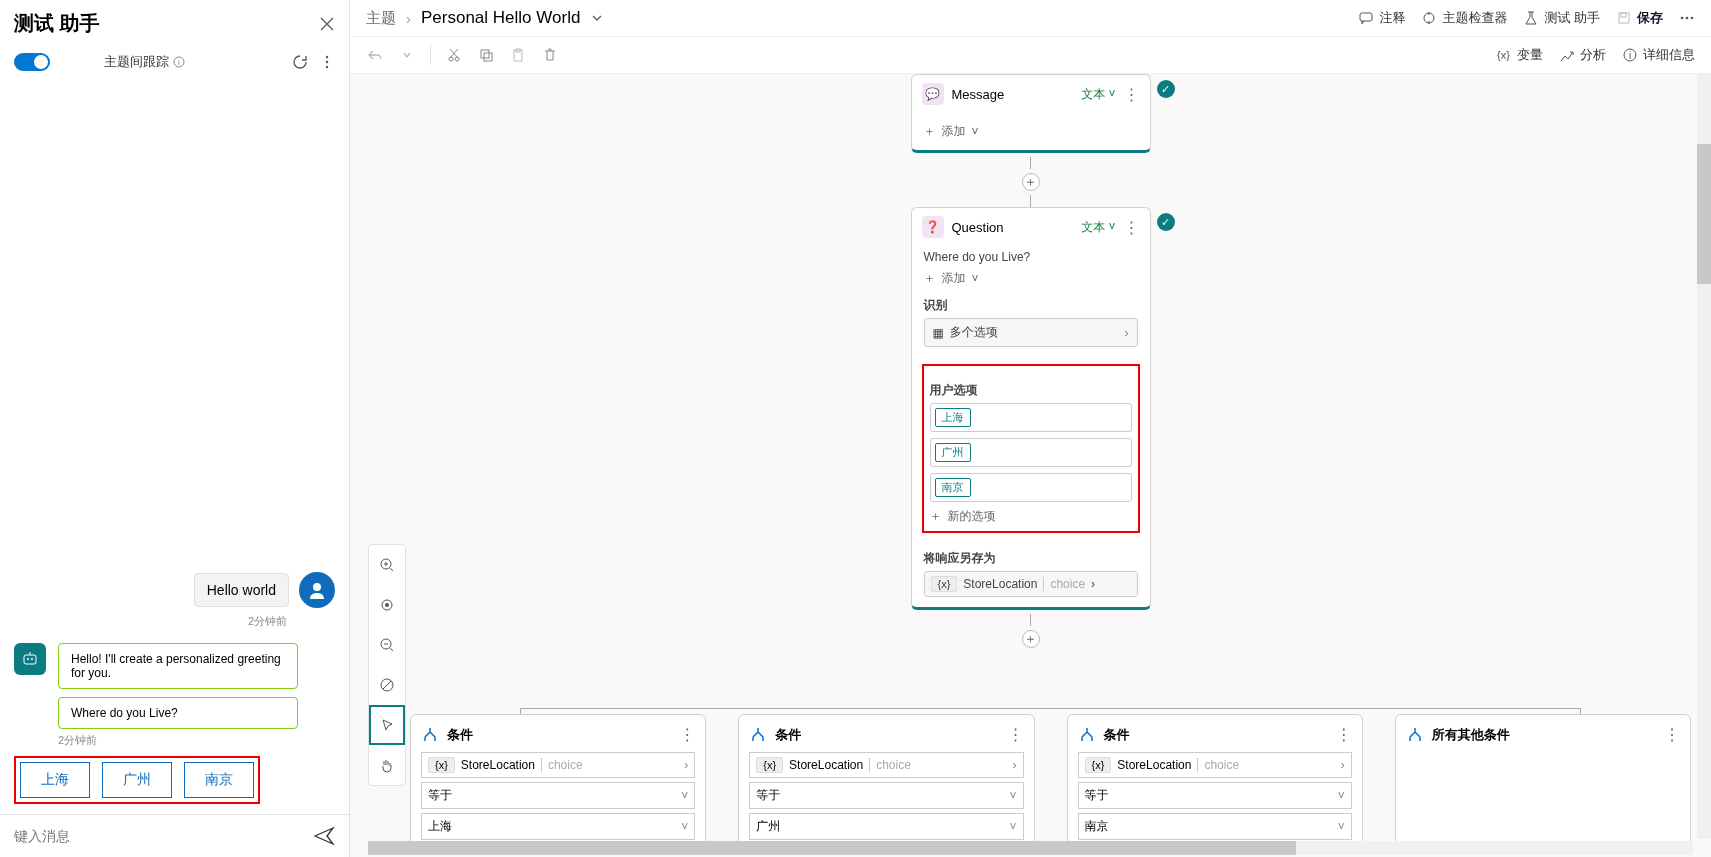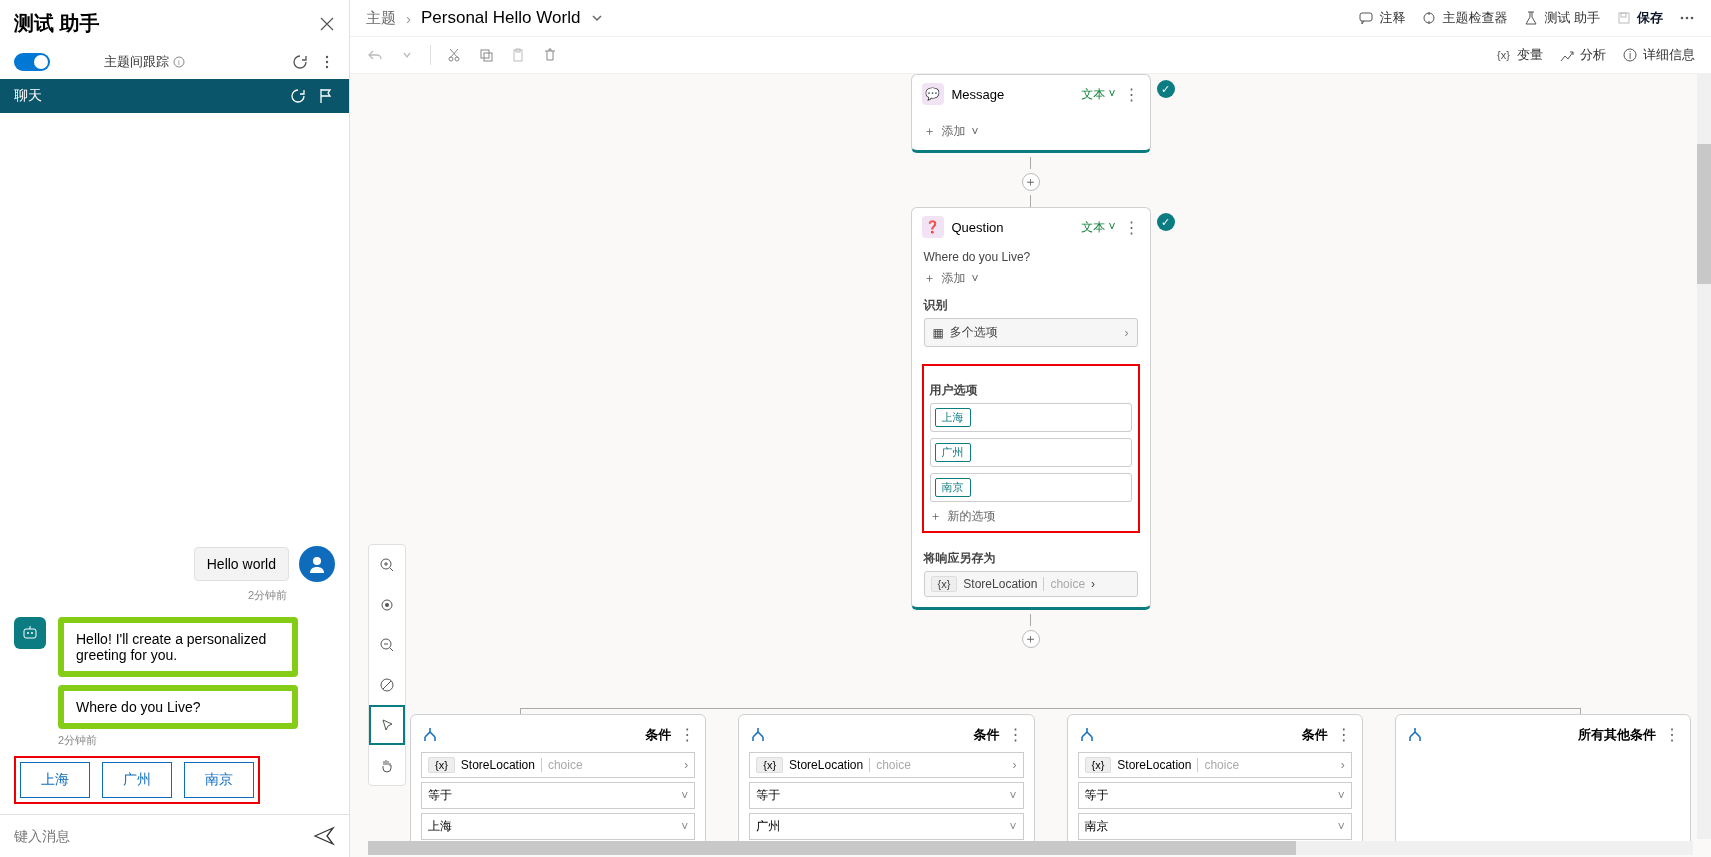--- a/index.html
+++ b/index.html
@@ -20,21 +20,21 @@
 .tp-tabs .spacer { flex: 1; }
 .tp-content { flex: 1; overflow: auto; padding: 10px 14px; display: flex; flex-direction: column; }
 .msg-spacer { flex: 1; }
 .user-row { display: flex; justify-content: flex-end; align-items: center; gap: 10px; }
 .user-bubble { background: #f3f3f3; border: 1px solid #e0e0e0; padding: 8px 12px; border-radius: 4px; font-size: 14px; }
 .avatar { width: 36px; height: 36px; border-radius: 50%; background: #0f6cbd; display: flex; align-items: center; justify-content: center; color: #fff; }
 .time { font-size: 11px; color: #888; text-align: right; margin: 6px 48px 14px 0; }
 .bot-row { display: flex; gap: 12px; align-items: flex-start; }
 .bot-avatar { width: 32px; height: 32px; border-radius: 6px; background: #0b7c82; display: flex; align-items: center; justify-content: center; color: #fff; }
 .bot-msgs { display: flex; flex-direction: column; gap: 8px; }
-.bot-bubble { border: 6px solid #84cc16; padding: 8px 12px; border-radius: 4px; font-size: 14px; max-width: 240px; }
+.bot-bubble { border: 1px solid #84cc16; padding: 8px 12px; border-radius: 4px; font-size: 12px; max-width: 240px; }
 .time-left { font-size: 11px; color: #888; margin: 4px 0 8px 44px; }
 .choices { display: flex; gap: 12px; padding: 4px; border: 2px solid #e00; width: fit-content; }
 .choice-btn { border: 1px solid #0f6cbd; color: #0f6cbd; background: #fff; padding: 8px 20px; font-size: 14px; cursor: pointer; }
 .tp-input { border-top: 1px solid #e0e0e0; padding: 10px 14px; display: flex; align-items: center; }
 .tp-input input { flex: 1; border: none; outline: none; font-size: 14px; }
 .send-icon { color: #333; }
 
 
 .main { flex: 1; display: flex; flex-direction: column; position: relative; }
 .breadcrumb { display: flex; align-items: center; gap: 10px; padding: 8px 16px; border-bottom: 1px solid #f0f0f0; font-size: 15px; }
@@ -69,21 +69,21 @@
 .multi-opt .chev { margin-left: auto; color: #888; }
 .red-box { border: 2px solid #e00; padding: 6px; margin: 17px -2px; }
 .opt-input { border: 1px solid #ccc; padding: 4px; margin-bottom: 6px; border-radius: 3px; }
 .opt-tag { display: inline-block; border: 1px solid #0b7c82; color: #0b7c82; padding: 1px 6px; font-size: 11px; border-radius: 2px; }
 .var-box { border: 1px solid #ccc; background: #f6f6f6; padding: 4px 6px; font-size: 12px; display: flex; align-items: center; gap: 6px; border-radius: 3px; }
 .var-pill { background: #eee; border: 1px solid #ddd; padding: 1px 6px; font-size: 11px; border-radius: 2px; }
 .check { position: absolute; width: 18px; height: 18px; border-radius: 50%; background: #0b7c82; color: #fff; font-size: 11px; display: flex; align-items: center; justify-content: center; }
 .plus-node { width: 18px; height: 18px; border: 1px solid #bbb; border-radius: 50%; background: #fff; display: flex; align-items: center; justify-content: center; font-size: 13px; color: #666; margin: 4px 0; }
 .vline { width: 1px; height: 12px; background: #aaa; }
 
-.branches { position: absolute; left: 60px; right: 20px; top: 640px; display: flex; gap: 32px; text-align: right; }
+.branches { position: absolute; left: 60px; right: 20px; top: 640px; display: flex; gap: 32px; }
 .branch { flex: 1; background: #fff; border: 1px solid #d0d0d0; border-radius: 6px; padding: 10px; }
 .branch-head { display: flex; align-items: center; gap: 8px; margin-bottom: 8px; }
 .branch-head .b-ico { width: 18px; height: 18px; color: #0f6cbd; }
 .branch-head .b-title { font-size: 13px; font-weight: 600; flex: 1; }
 .branch-head .b-more { color: #666; }
 .cond-row { border: 1px solid #ccc; padding: 4px 6px; font-size: 12px; display: flex; align-items: center; gap: 6px; margin-bottom: 4px; }
 .cond-row .chev { margin-left: auto; color: #888; }
 .hconnect { position: absolute; border-top: 1px solid #aaa; left: 170px; right: 130px; top: 634px; height: 1px; }
 .hconnect::before, .hconnect::after { content:""; position:absolute; width:1px; height:10px; background:#aaa; top:0; }
 .hconnect::before { left:0; } .hconnect::after { right:0; }
@@ -115,31 +115,20 @@
         </svg>
     </div>
     <svg class="tp-refresh" viewBox="0 0 18 18">
         <path d="M9 3a6 6 0 1 0 6 6" fill="none" stroke="#555" stroke-width="1.3"></path>
         <path d="M15 3v4h-4" fill="none" stroke="#555" stroke-width="1.3"></path>
       </svg>
     <svg class="tp-more" viewBox="0 0 16 16">
         <circle cx="8" cy="3" r="1.2" fill="#555"></circle>
         <circle cx="8" cy="8" r="1.2" fill="#555"></circle>
         <circle cx="8" cy="13" r="1.2" fill="#555"></circle>
-      </svg>
-  </div>
-  <div class="tp-tabs">
-    <span>聊天</span>
-    <span class="spacer"></span>
-    <svg width="18" height="18">
-        <path d="M9 3a6 6 0 1 0 6 6" fill="none" stroke="#fff" stroke-width="1.3"></path>
-        <path d="M15 3v4h-4" fill="none" stroke="#fff" stroke-width="1.3"></path>
-      </svg>
-    <svg width="18" height="18" style="margin-left:10px">
-        <path d="M4 2v14M4 3h9l-2 3 2 3H4" fill="none" stroke="#fff" stroke-width="1.3"></path>
       </svg>
   </div>
   <div class="tp-content">
     <div class="msg-spacer"></div>
     <div class="user-row">
       <div class="user-bubble">Hello world</div>
       <div class="avatar">
         <svg width="20" height="20" viewBox="0 0 20 20">
             <circle cx="10" cy="7" r="4" fill="#fff"></circle>
             <path d="M3 19c0-4 3-6 7-6s7 2 7 6" fill="#fff"></path>

